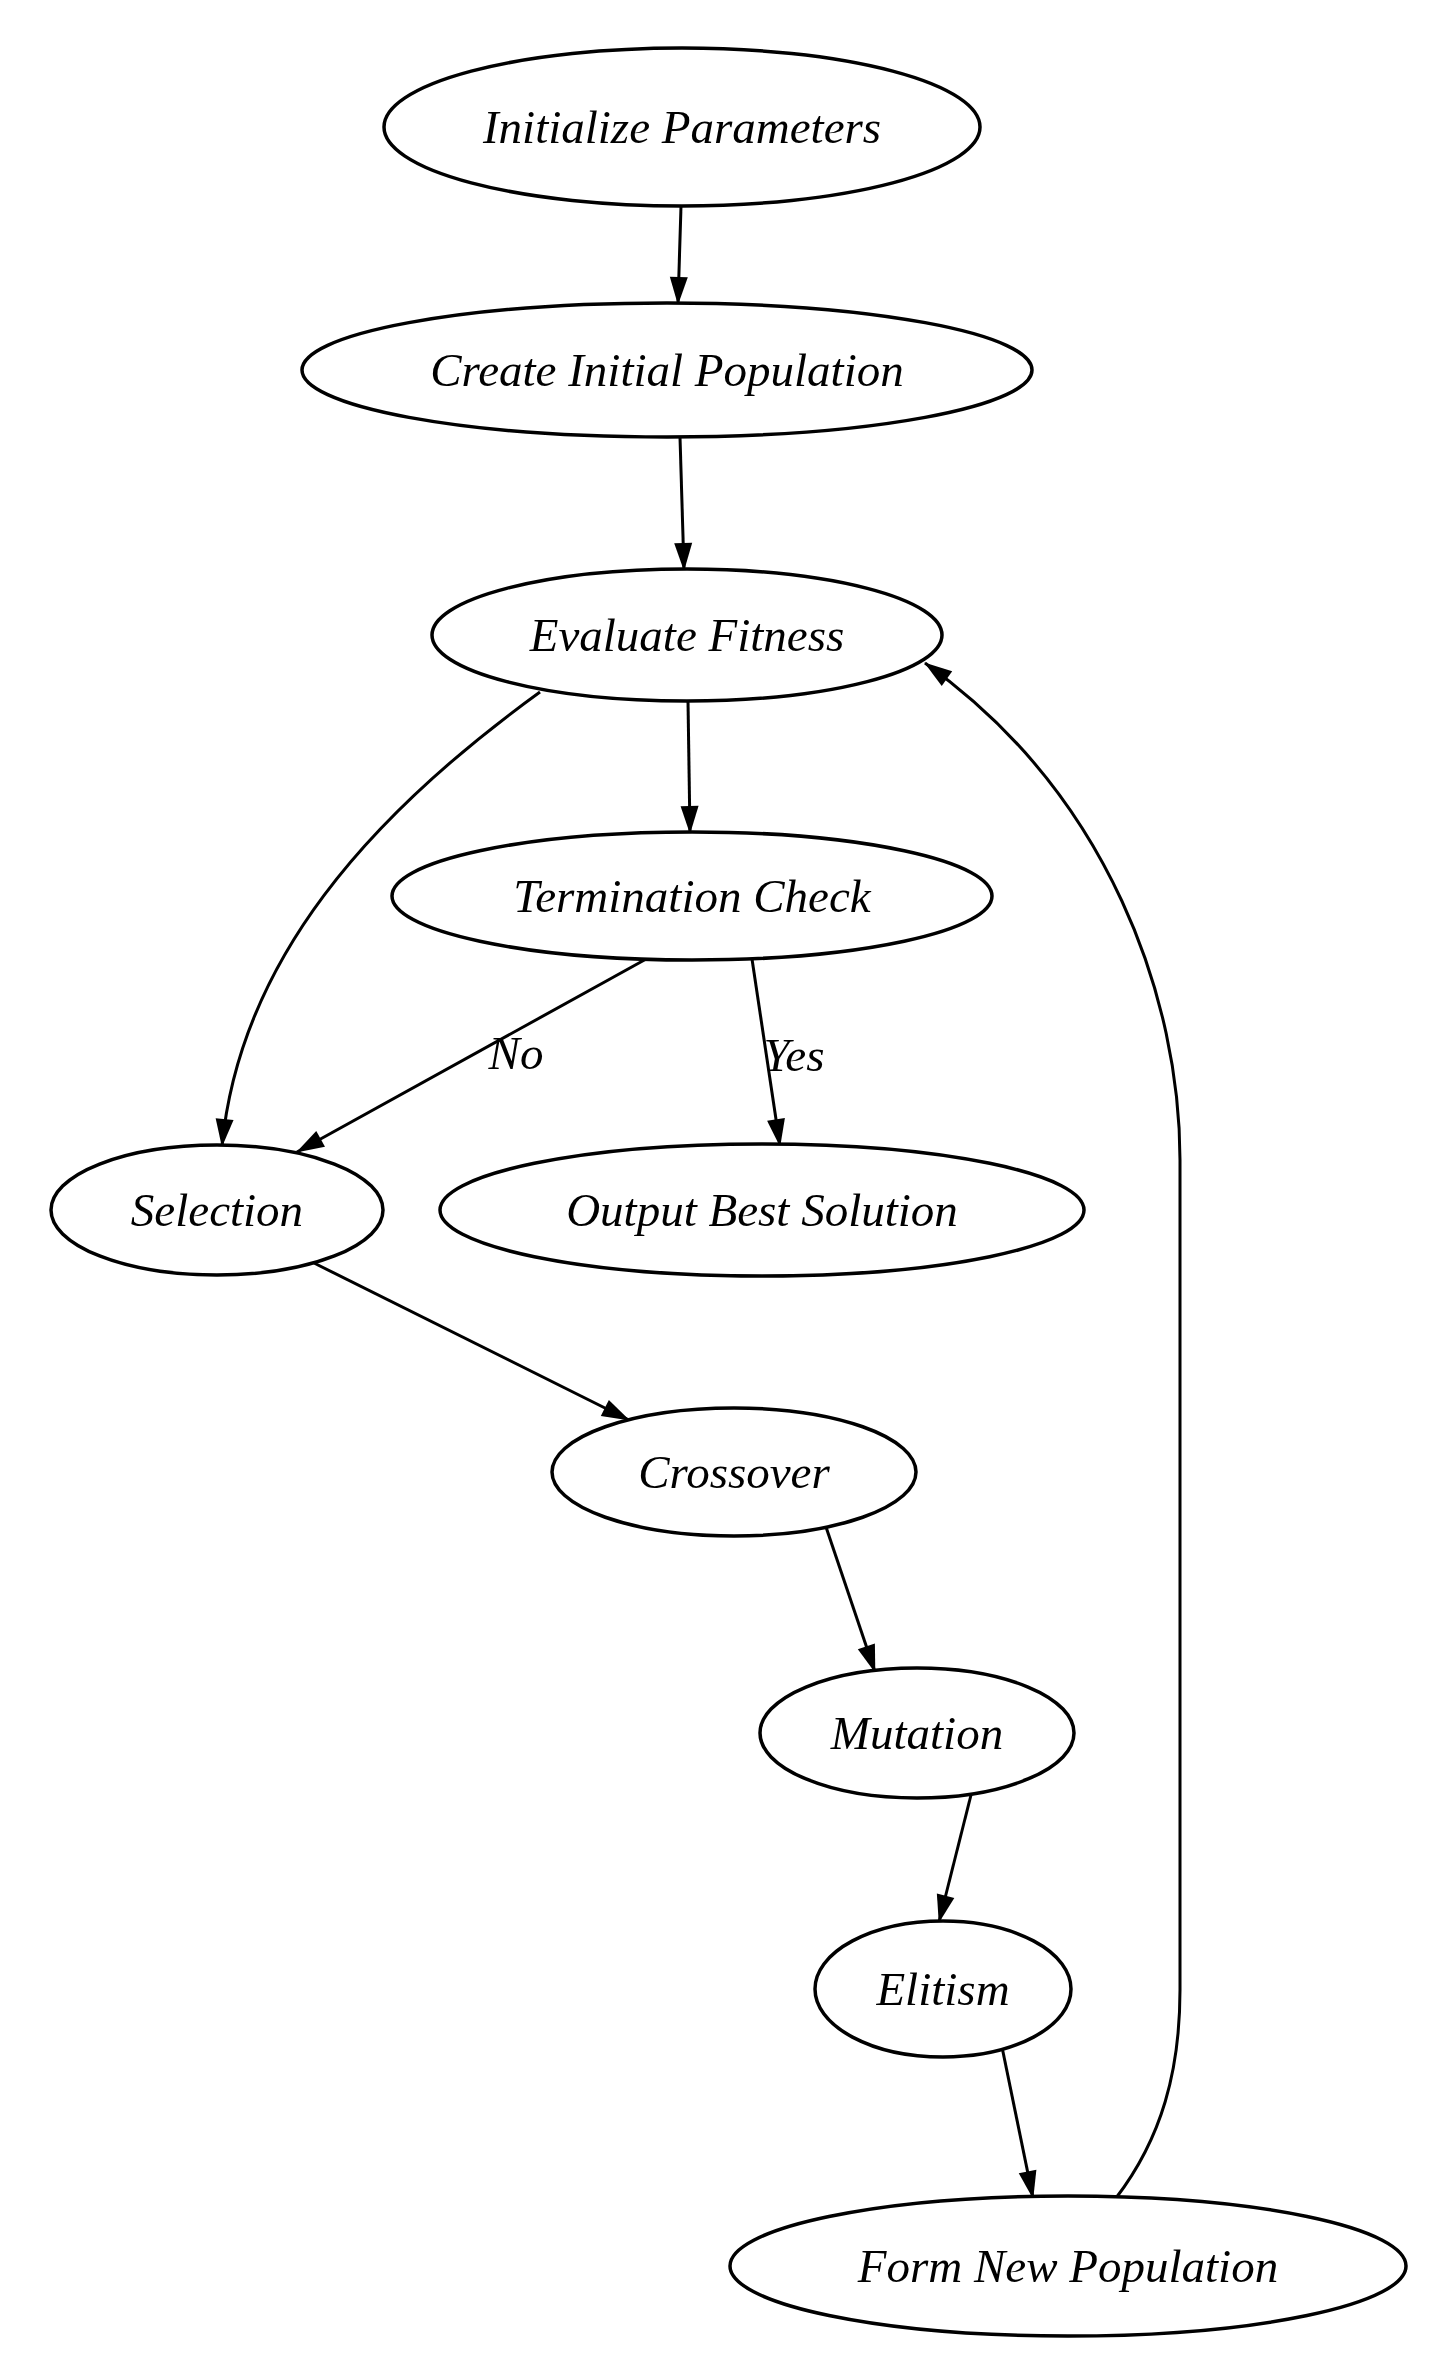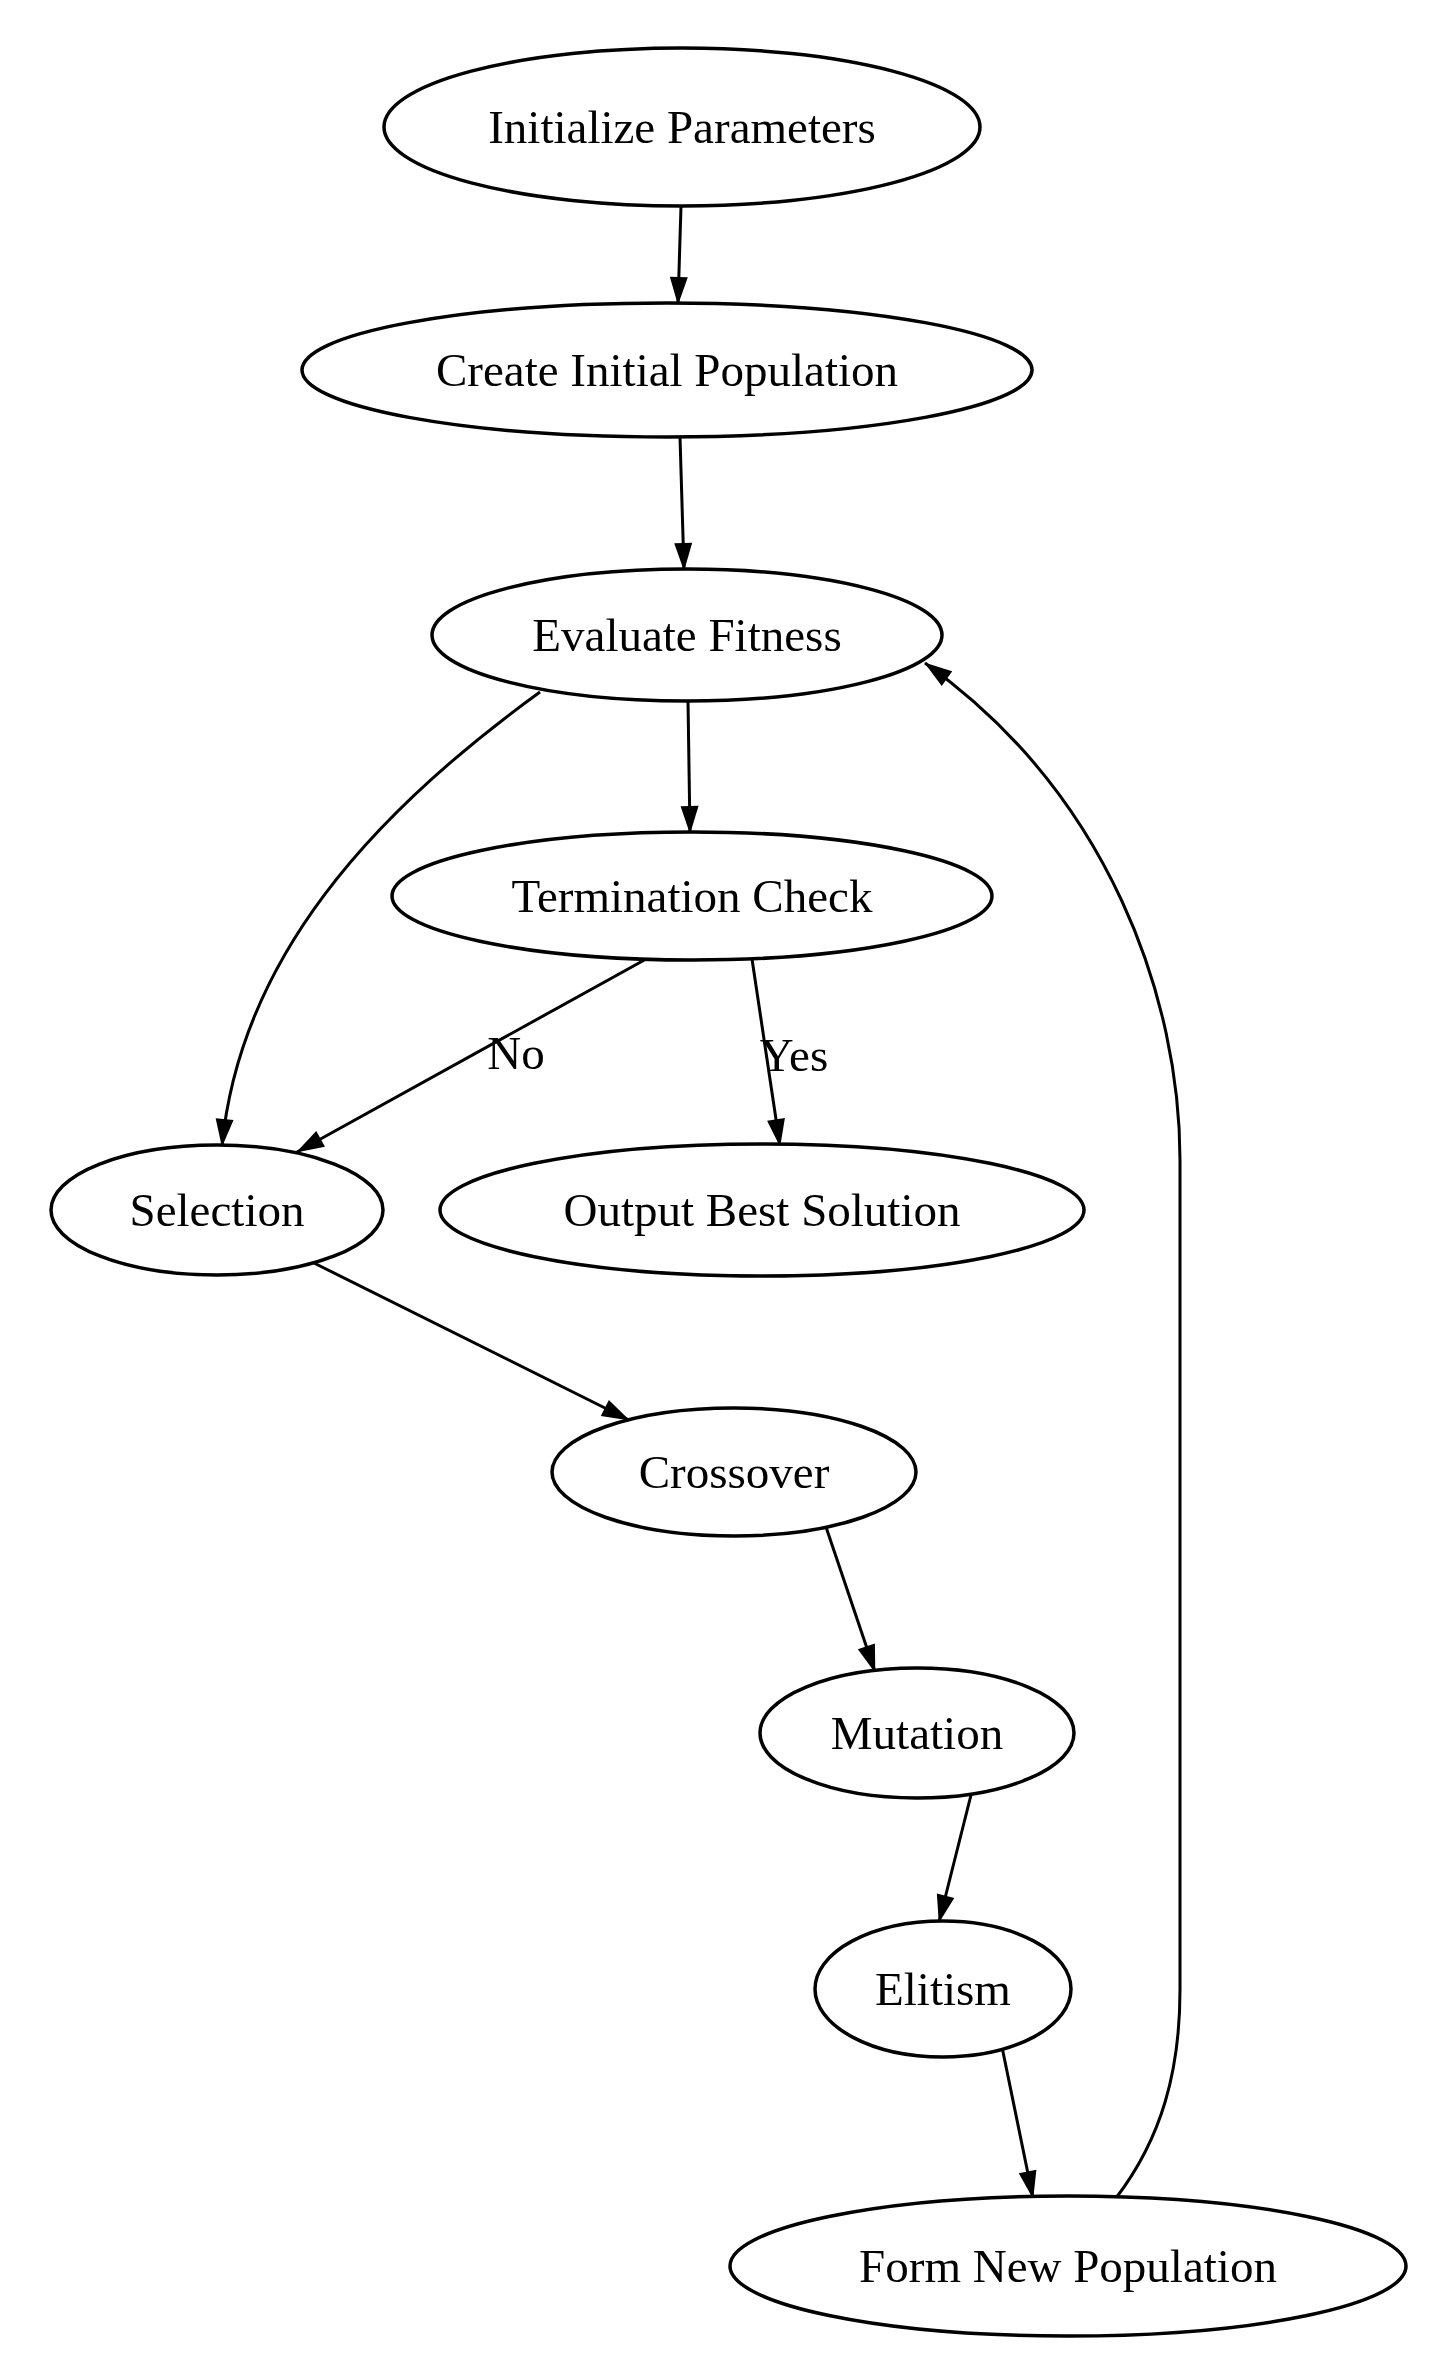--- a/index.html
+++ b/index.html
@@ -6,20 +6,21 @@
     margin: 0;
     padding: 0;
     background: #ffffff;
   }
   .page {
     position: relative;
     width: 1446px;
     height: 2369px;
     background: #0f172a;
     overflow: hidden;
+    font-style: italic;
   }
   svg {
     display: block;
   }
   .node-label, .edge-label {
     font-family: "Liberation Serif", "DejaVu Serif", serif;
     user-select: none;
   }
 </style>
 </head>

